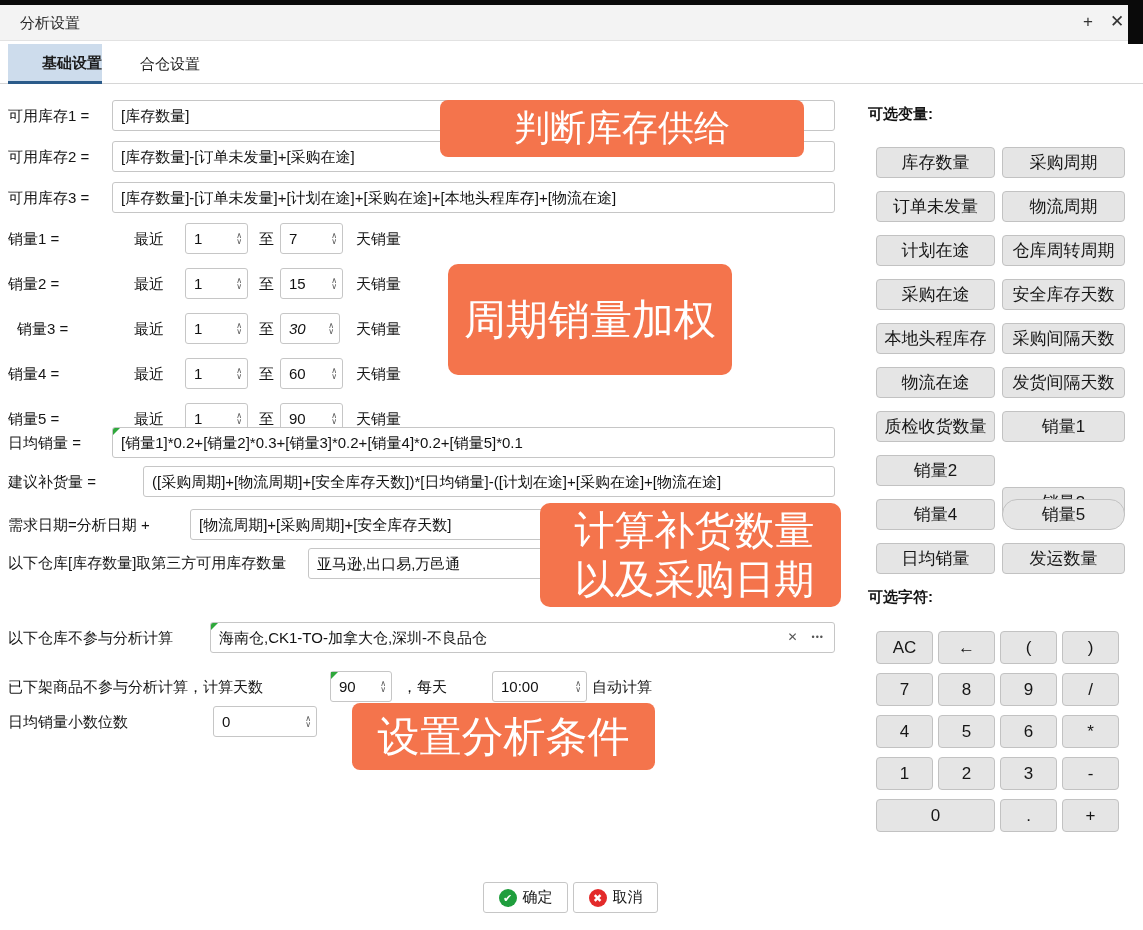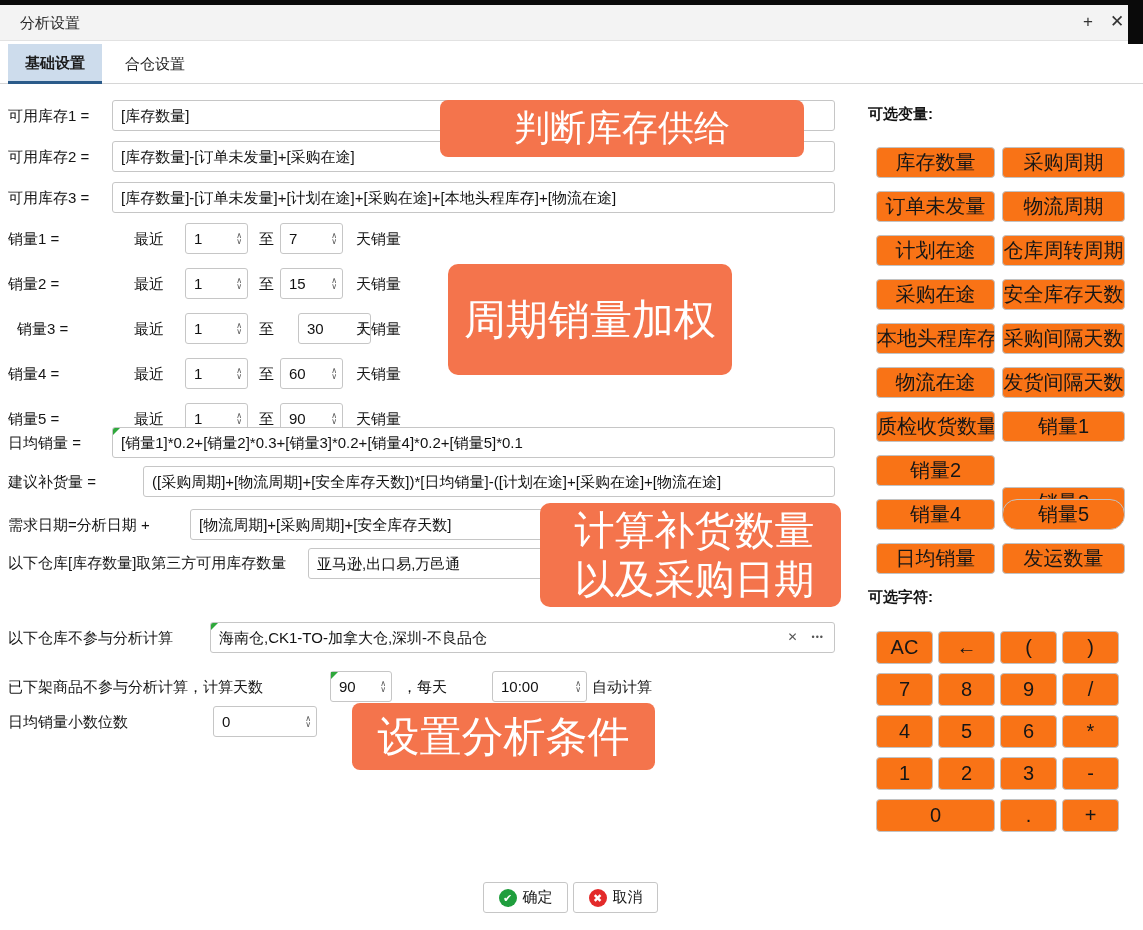--- a/index.html
+++ b/index.html
@@ -11,40 +11,40 @@
   
   .topstrip{left:0;top:0;width:1143px;height:5px;background:#0a0a0a;}
   .corner-dark{left:1128px;top:0;width:15px;height:44px;background:#0a0a0a;}
   .titlebar{left:0;top:5px;width:1128px;height:36px;background:#f3f3f3;border-bottom:1px solid #e2e2e2;}
   .title{left:20px;top:5px;height:36px;line-height:36px;font-size:15px;color:#2a2a2a;}
   .winbtn{top:5px;height:36px;line-height:34px;font-size:17px;color:#333;width:26px;text-align:center;cursor:pointer;}
 
   
   .tabbar{left:0;top:42px;width:1128px;height:42px;background:#ffffff;}
   .tabdivider{left:0;top:83px;width:1143px;height:1px;background:#d6d6d6;}
-  .tab{top:44px;height:40px;line-height:40px;text-align:center;font-size:15px;color:#1c1c1c;cursor:pointer;}
+  .tab{top:44px;height:40px;line-height:40px;text-align:right;font-size:15px;color:#1c1c1c;cursor:pointer;}
   .tab.active{background:#cddcec;font-weight:bold;border-bottom:3px solid #2b5b8a;line-height:37px;}
 
   
   .lbl{font-size:15px;color:#141414;white-space:nowrap;}
   .field{height:31px;border:1px solid #c6c6c6;border-radius:3px;background:#fff;padding:0 8px;
          font-size:15px;line-height:29px;color:#111;white-space:nowrap;overflow:hidden;}
   .spin{height:31px;border:1px solid #c6c6c6;border-radius:3px;background:#fff;display:flex;
         align-items:center;padding:0 5px 0 8px;font-size:15px;color:#111;}
   .spin .num{flex:1;overflow:hidden;}
   .arrows{display:flex;flex-direction:column;align-items:center;justify-content:center;margin-left:3px;}
   .arrows span{font-size:8px;line-height:6px;color:#555;cursor:pointer;}
   .gc::before{content:"";position:absolute;left:0;top:0;border-top:7px solid #2fa83c;border-right:7px solid transparent;}
   .fieldicons{position:absolute;right:10px;top:0;height:29px;display:flex;align-items:center;gap:14px;color:#555;}
   .fieldicons .x{font-size:12px;font-weight:bold;cursor:pointer;}
   .fieldicons .dots{font-size:9px;letter-spacing:1px;cursor:pointer;}
 
   
   .paneltitle{font-size:15px;color:#141414;font-weight:bold;white-space:nowrap;}
-  .varbtn,.key{height:31px;border:1px solid #c2c2c2;border-radius:4px;background:#f97316;font-size:20px;
+  .varbtn,.key{height:31px;border:1px solid #c2c2c2;border-radius:4px;background:#e5e5e5;font-size:17px;
         color:#161616;text-align:center;line-height:29px;cursor:pointer;white-space:nowrap;overflow:hidden;}
   .key{height:33px;line-height:31px;}
 
   
   .note{background:#f4744c;color:#ffffff;display:flex;flex-direction:column;align-items:center;
         justify-content:center;z-index:6;font-weight:300;text-align:center;}
 
   
   .footbtn{height:31px;border:1px solid #c6c6c6;border-radius:3px;background:#fff;display:flex;
         align-items:center;justify-content:center;gap:6px;font-size:15px;color:#141414;cursor:pointer;}
@@ -117,21 +117,21 @@
   <div class="abs lbl" style="left:17px;top:313px;line-height:31px;">销量3 =</div>
   <div class="abs lbl" style="left:134px;top:313px;line-height:31px;">最近</div>
   <div class="abs spin" style="left:185px;top:313px;width:63px;">
       <span class="num">1</span>
       <span class="arrows">
         <span>∧</span>
         <span>∨</span>
       </span>
     </div>
   <div class="abs lbl" style="left:259px;top:313px;line-height:31px;">至</div>
-  <div class="abs spin" style="left:298px;top:313px;width:73px;">
+  <div class="abs spin" style="left:280px;top:313px;width:60px;font-style:italic;">
       <span class="num">30</span>
       <span class="arrows">
         <span>∧</span>
         <span>∨</span>
       </span>
     </div>
   <div class="abs lbl" style="left:356px;top:313px;line-height:31px;">天销量</div>
 
   <div class="abs lbl" style="left:8px;top:358px;line-height:31px;">销量4 =</div>
   <div class="abs lbl" style="left:134px;top:358px;line-height:31px;">最近</div>

